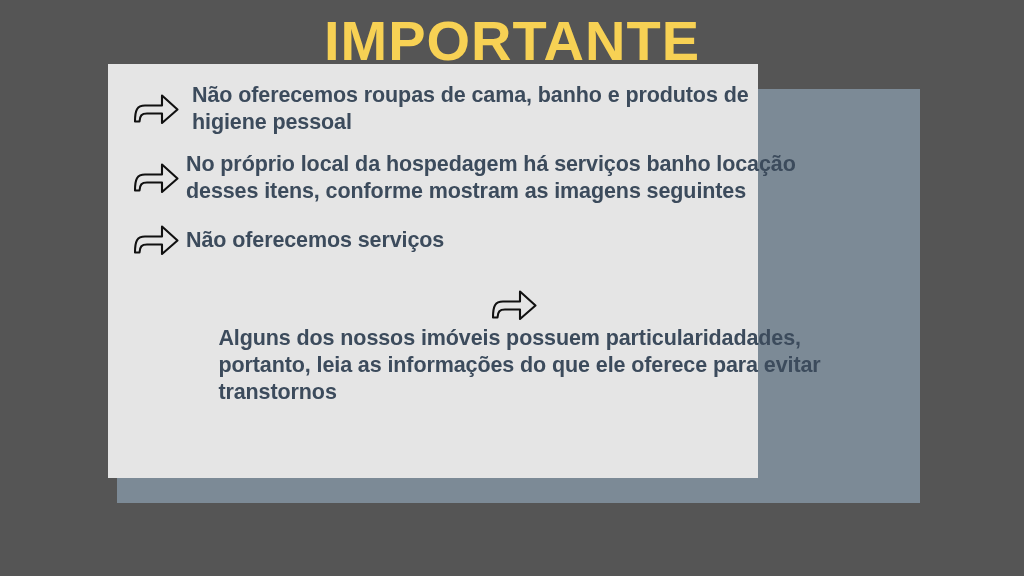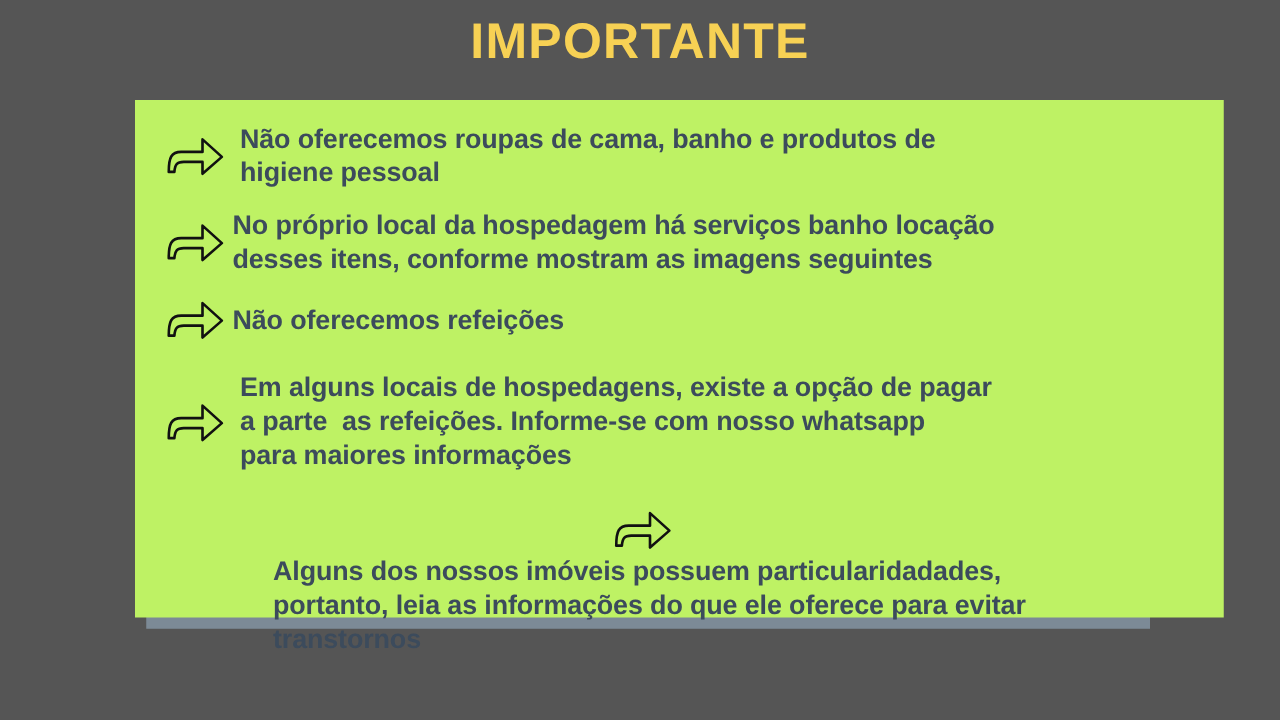--- a/index.html
+++ b/index.html
@@ -22,43 +22,43 @@
 
   
   .title {
     position: absolute;
     left: 0;
     top: 12px;
     width: 1024px;
     text-align: center;
     font-family: "Liberation Sans", sans-serif;
     font-weight: bold;
-    font-size: 40px;
+    font-size: 56px;
     letter-spacing: 1px;
     color: #F7D154;
     line-height: 1.05;
     white-space: nowrap;
   }
 
   
   .panel-shadow {
     position: absolute;
     left: 117px;
     top: 89px;
     width: 803px;
     height: 414px;
     background: #7C8A96;
   }
   .panel {
     position: absolute;
     left: 108px;
-    top: 80px;
-    width: 871px;
+    top: 64px;
+    width: 650px;
     height: 414px;
-    background: #bef264;
+    background: #e5e5e5;
     box-sizing: border-box;
   }
 
   
   .bullets {
     position: absolute;
     left: 0;
     top: 0;
     width: 803px;
     height: 414px;
@@ -139,33 +139,23 @@
         <span class="bullet-text">No próprio local da hospedagem há serviços banho locação
 desses itens, conforme mostram as imagens seguintes</span>
       </div>
 
       <div class="bullet b3">
         <span class="bullet-icon">
           <svg width="48" height="38" viewBox="0 0 48 38" aria-hidden="true">
             <path d="M3 31.5 C3 20 5 15.5 13 15.5 L30 15.5 L30 5.5 L45.5 19.5 L30 33 L30 23.5 L15 23.5 C9.5 23.5 8 25.5 7.5 31.5 Z" fill="none" stroke="#111111" stroke-width="2.1" stroke-linejoin="round" stroke-linecap="round"></path>
           </svg>
         </span>
-        <span class="bullet-text">Não oferecemos refeições</span>
+        <span class="bullet-text">Não oferecemos serviços</span>
       </div>
 
-      <div class="bullet b4">
-        <span class="bullet-icon">
-          <svg width="48" height="38" viewBox="0 0 48 38" aria-hidden="true">
-            <path d="M3 31.5 C3 20 5 15.5 13 15.5 L30 15.5 L30 5.5 L45.5 19.5 L30 33 L30 23.5 L15 23.5 C9.5 23.5 8 25.5 7.5 31.5 Z" fill="none" stroke="#111111" stroke-width="2.1" stroke-linejoin="round" stroke-linecap="round"></path>
-          </svg>
-        </span>
-        <span class="bullet-text">Em alguns locais de hospedagens, existe a opção de pagar
-a parte  as refeições. Informe-se com nosso whatsapp
-para maiores informações</span>
-      </div>
 
       <div class="bullet b5">
         <span class="bullet-icon">
           <svg width="48" height="38" viewBox="0 0 48 38" aria-hidden="true">
             <path d="M3 31.5 C3 20 5 15.5 13 15.5 L30 15.5 L30 5.5 L45.5 19.5 L30 33 L30 23.5 L15 23.5 C9.5 23.5 8 25.5 7.5 31.5 Z" fill="none" stroke="#111111" stroke-width="2.1" stroke-linejoin="round" stroke-linecap="round"></path>
           </svg>
         </span>
         <span class="bullet-text">Alguns dos nossos imóveis possuem particularidadades,
 portanto, leia as informações do que ele oferece para evitar
 transtornos</span>

